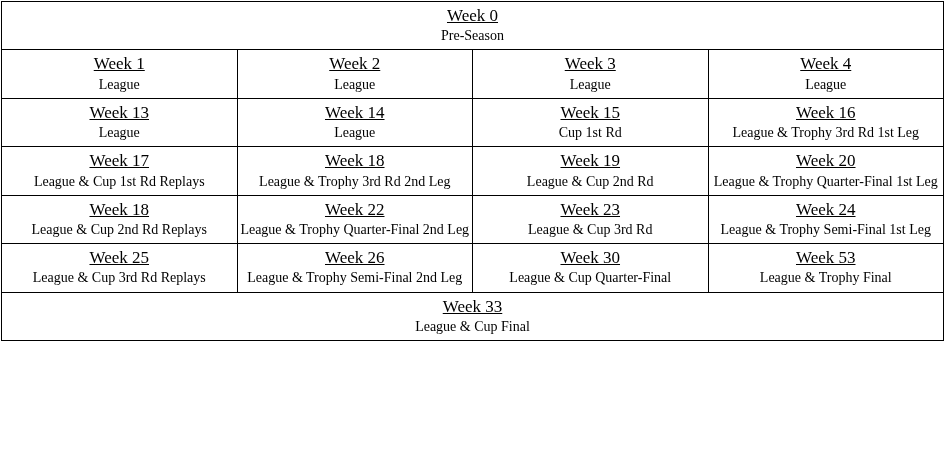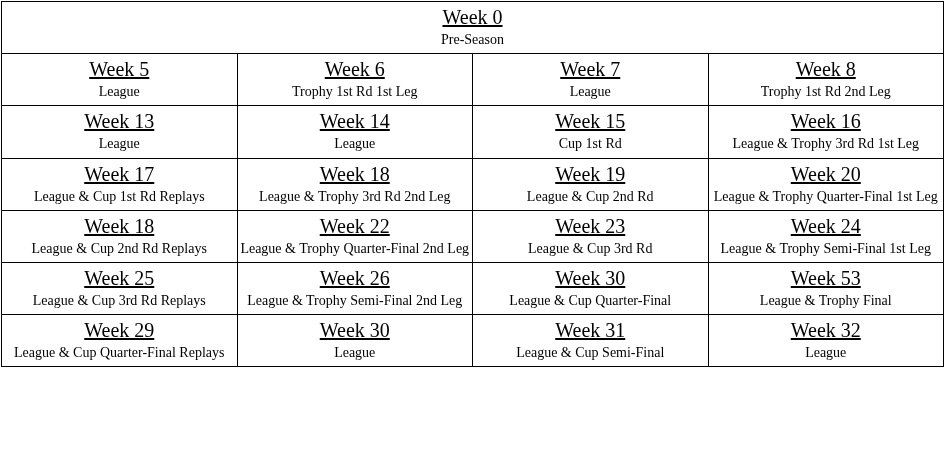--- a/index.html
+++ b/index.html
@@ -22,21 +22,21 @@
   }
   #schedule-table td {
     border: 1px solid #000000;
     padding: 3px 2px 4px 2px;
     text-align: center;
     vertical-align: middle;
     height: 38px;
     box-sizing: border-box;
   }
   .week-title {
-    font-size: 20px;
+    font-size: 17px;
     text-decoration: underline;
     line-height: 1.25;
     white-space: nowrap;
   }
   .week-sub {
     font-size: 14px;
     line-height: 1.3;
     margin-top: 1px;
     white-space: nowrap;
   }
@@ -49,39 +49,39 @@
 
 <table id="schedule-table">
   <tbody>
     <tr class="full-row">
       <td colspan="4">
         <div class="week-title">Week 0</div>
         <div class="week-sub">Pre-Season</div>
       </td>
     </tr>
 
-
     <tr>
       <td>
-        <div class="week-title">Week 5</div>
+        <div class="week-title">Week 1</div>
         <div class="week-sub">League</div>
       </td>
       <td>
-        <div class="week-title">Week 6</div>
-        <div class="week-sub">Trophy 1st Rd 1st Leg</div>
-      </td>
-      <td>
-        <div class="week-title">Week 7</div>
+        <div class="week-title">Week 2</div>
         <div class="week-sub">League</div>
       </td>
       <td>
-        <div class="week-title">Week 8</div>
-        <div class="week-sub">Trophy 1st Rd 2nd Leg</div>
+        <div class="week-title">Week 3</div>
+        <div class="week-sub">League</div>
+      </td>
+      <td>
+        <div class="week-title">Week 4</div>
+        <div class="week-sub">League</div>
       </td>
     </tr>
+
 
 
     <tr>
       <td>
         <div class="week-title">Week 13</div>
         <div class="week-sub">League</div>
       </td>
       <td>
         <div class="week-title">Week 14</div>
         <div class="week-sub">League</div>
@@ -146,33 +146,21 @@
       <td>
         <div class="week-title">Week 30</div>
         <div class="week-sub">League &amp; Cup Quarter-Final</div>
       </td>
       <td>
         <div class="week-title">Week 53</div>
         <div class="week-sub">League &amp; Trophy Final</div>
       </td>
     </tr>
 
-    <tr>
-      <td>
-        <div class="week-title">Week 29</div>
-        <div class="week-sub">League &amp; Cup Quarter-Final Replays</div>
-      </td>
-      <td>
-        <div class="week-title">Week 30</div>
-        <div class="week-sub">League</div>
-      </td>
-      <td>
-        <div class="week-title">Week 31</div>
-        <div class="week-sub">League &amp; Cup Semi-Final</div>
-      </td>
-      <td>
-        <div class="week-title">Week 32</div>
-        <div class="week-sub">League</div>
+
+    <tr class="full-row">
+      <td colspan="4">
+        <div class="week-title">Week 33</div>
+        <div class="week-sub">League &amp; Cup Final</div>
       </td>
     </tr>
-
   </tbody>
 </table>
 
 </body></html>

